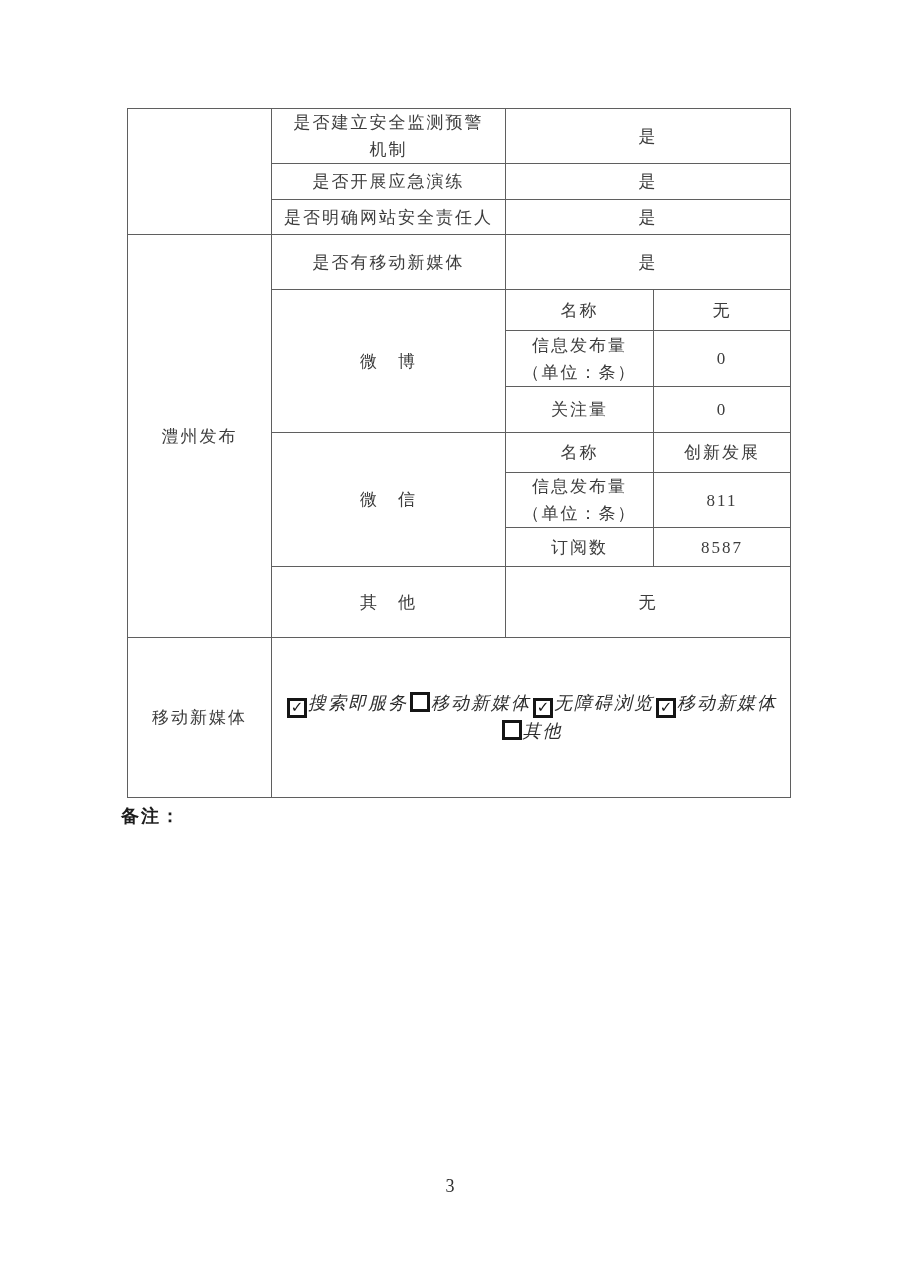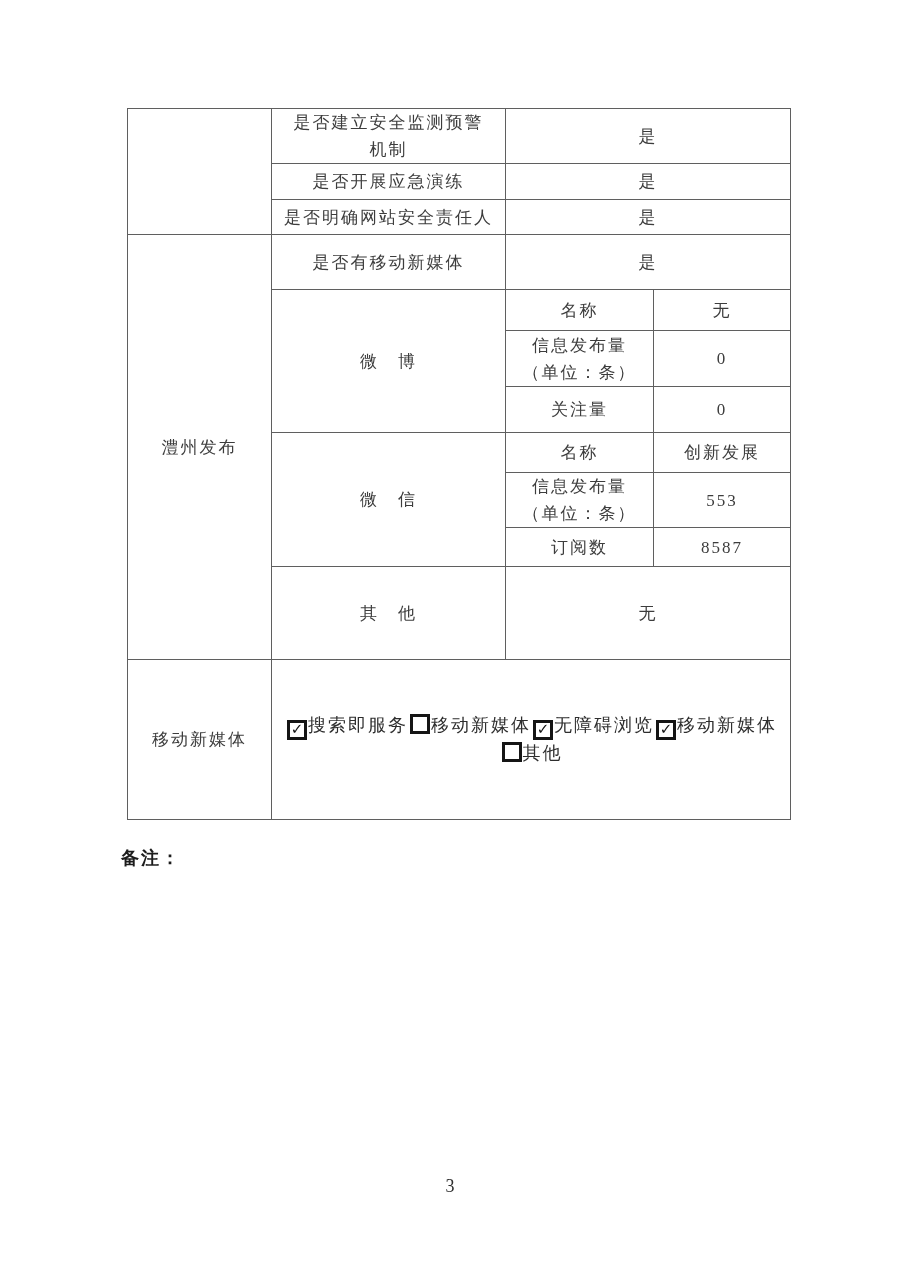--- a/index.html
+++ b/index.html
@@ -42,28 +42,29 @@
     font-size:15px;
     line-height:13px;
     font-weight:bold;
     color:#111;
     letter-spacing:0;
   }
   .cb-label{
     font-size:18px;
     letter-spacing:2px;
     color:#2e2e2e;
+    font-style:italic;
   }
   .innovation-line{
     text-align:center;
     letter-spacing:0;
   }
   .remarks{
     position:absolute;
-    left:121px;top:846px;
+    left:121px;top:804px;
     font-size:18px;
     font-weight:bold;
     letter-spacing:2px;
     color:#1c1c1c;
   }
   .page-number{
     position:absolute;
     left:0;top:1176px;
     width:100%;
     text-align:center;
@@ -118,27 +119,27 @@
         <td class="num">0</td>
       </tr>
       <tr style="height:40px">
         <td rowspan="3">微　信</td>
         <td>名称</td>
         <td>创新发展</td>
       </tr>
       <tr style="height:52px">
         <td class="preline">信息发布量
 （单位：条）</td>
-        <td class="num">553</td>
+        <td class="num">811</td>
       </tr>
       <tr style="height:39px">
         <td>订阅数</td>
         <td class="num">8587</td>
       </tr>
-      <tr style="height:93px">
+      <tr style="height:71px">
         <td>其　他</td>
         <td colspan="2">无</td>
       </tr>
       <tr style="height:160px">
         <td>移动新媒体</td>
         <td colspan="3" class="innovation-line"><span class="cb">✓</span><span class="cb-label">搜索即服务</span><span class="cb"></span><span class="cb-label">移动新媒体</span><span class="cb">✓</span><span class="cb-label">无障碍浏览</span><span class="cb">✓</span><span class="cb-label">移动新媒体</span><span class="cb"></span><span class="cb-label">其他</span></td>
       </tr>
     </tbody>
   </table>
 

